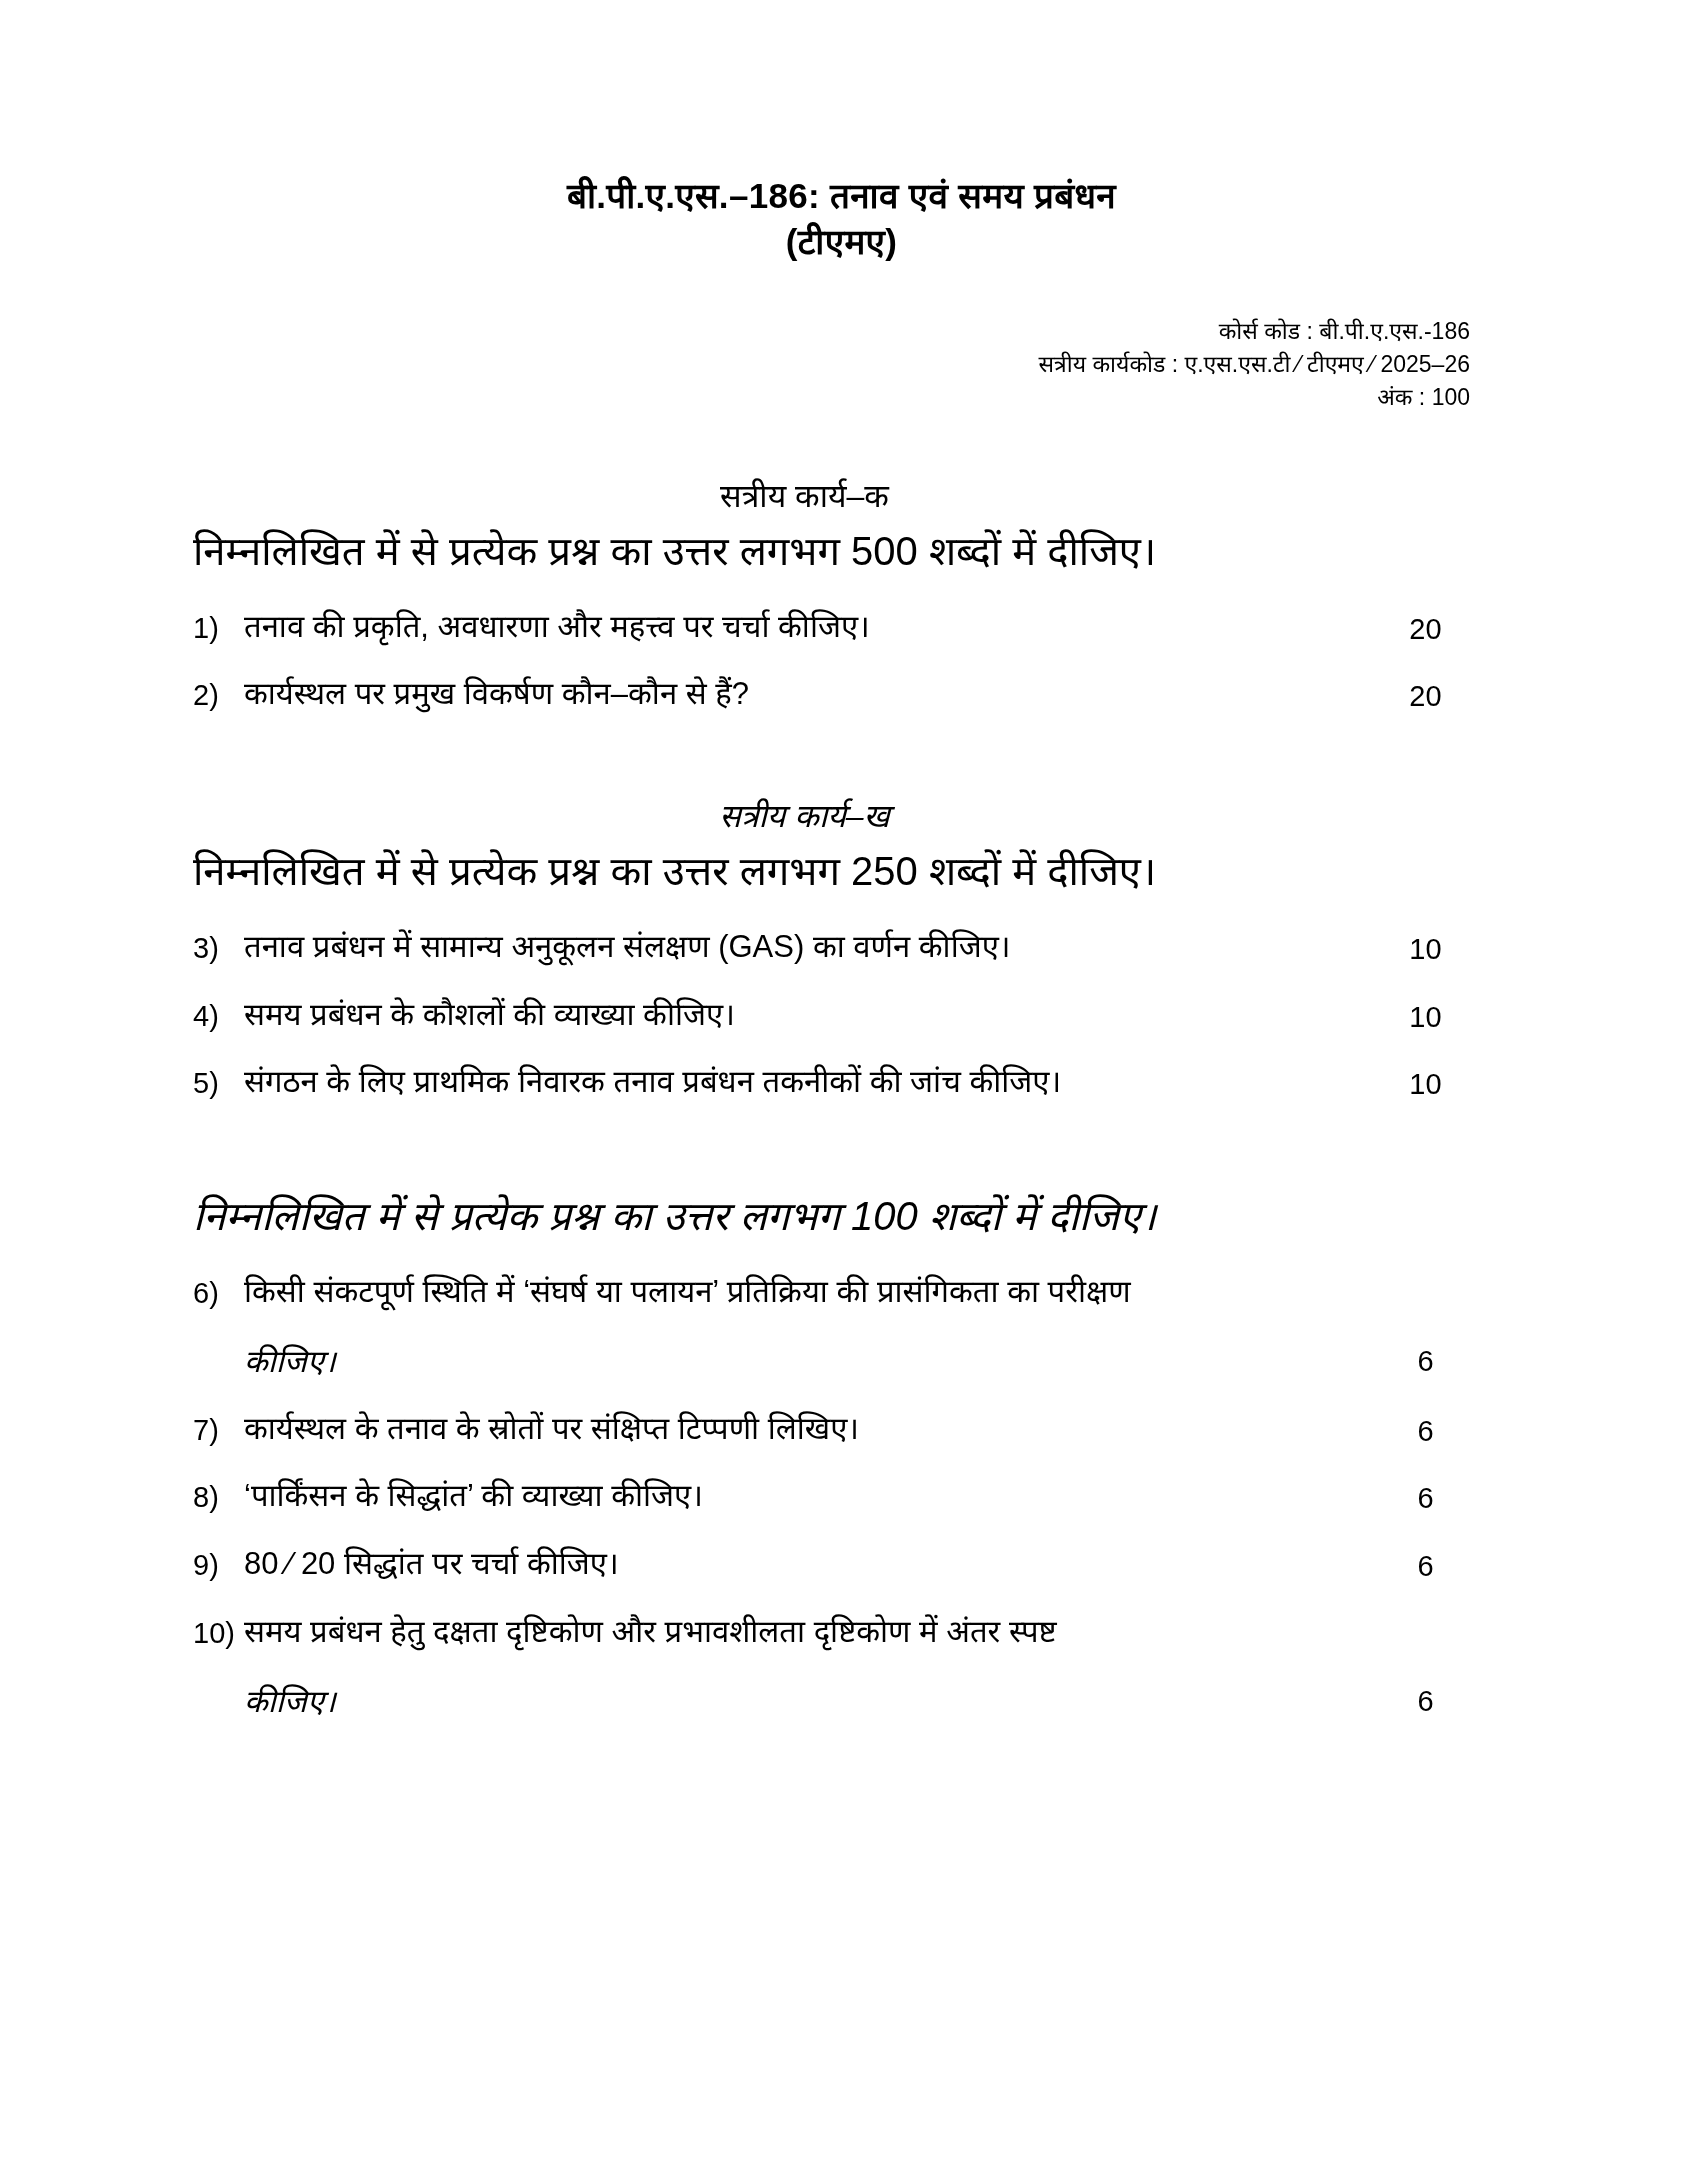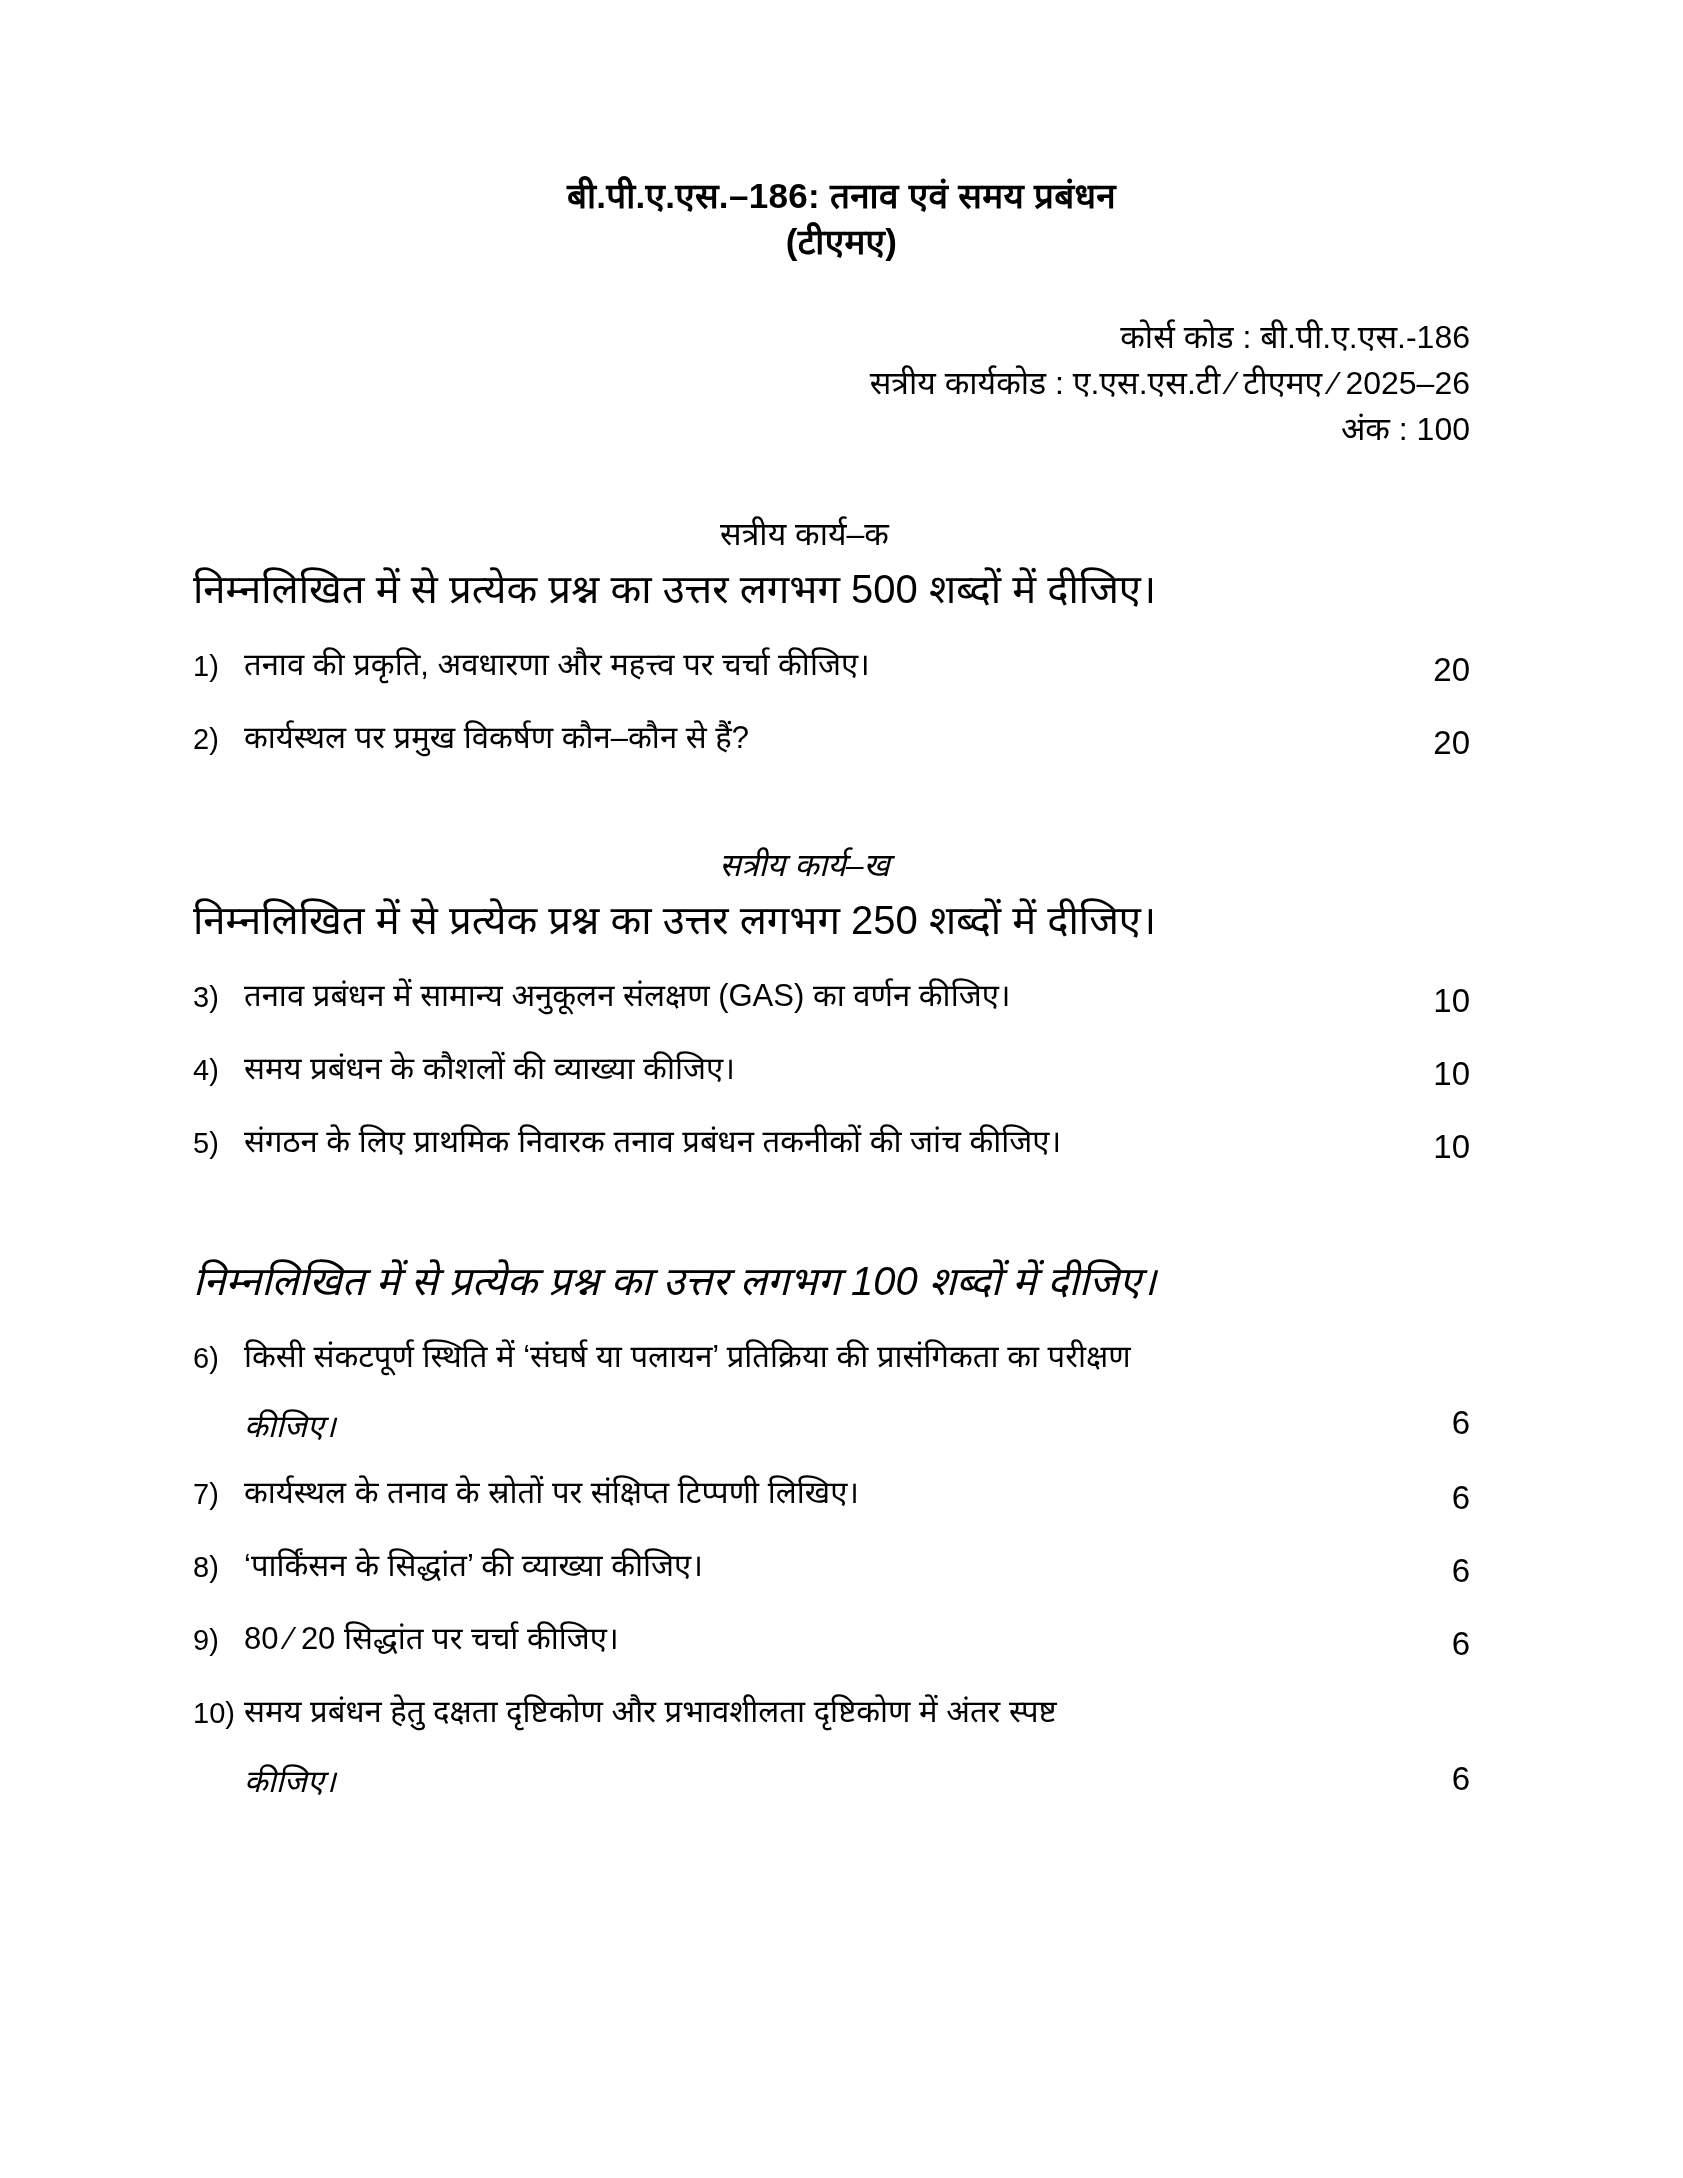--- a/index.html
+++ b/index.html
@@ -33,21 +33,21 @@
     padding: 0 0 0 20px;
   }
   .doc-title .line2 {
     display: block;
   }
 
   
   .meta-block {
     margin-top: 51px;
     text-align: right;
-    font-size: 32px;
+    font-size: 23px;
     line-height: 1.43;
   }
   .meta-block .meta-line {
     display: block;
     white-space: nowrap;
   }
 
   
   .section-head {
     text-align: center;
@@ -93,22 +93,22 @@
     padding-right: 26px;
   }
   .qtext .cont {
     display: block;
     margin-top: 30px;
     font-style: italic;
   }
   .qmarks {
     flex: 0 0 89px;
     width: 89px;
-    text-align: right;
-    font-size: 33px;
+    text-align: center;
+    font-size: 29px;
     padding-top: 4px;
   }
   .qrow.two-line .qmarks {
     align-self: flex-end;
     padding-bottom: 2px;
   }
 </style>
 </head>
 <body>
 

